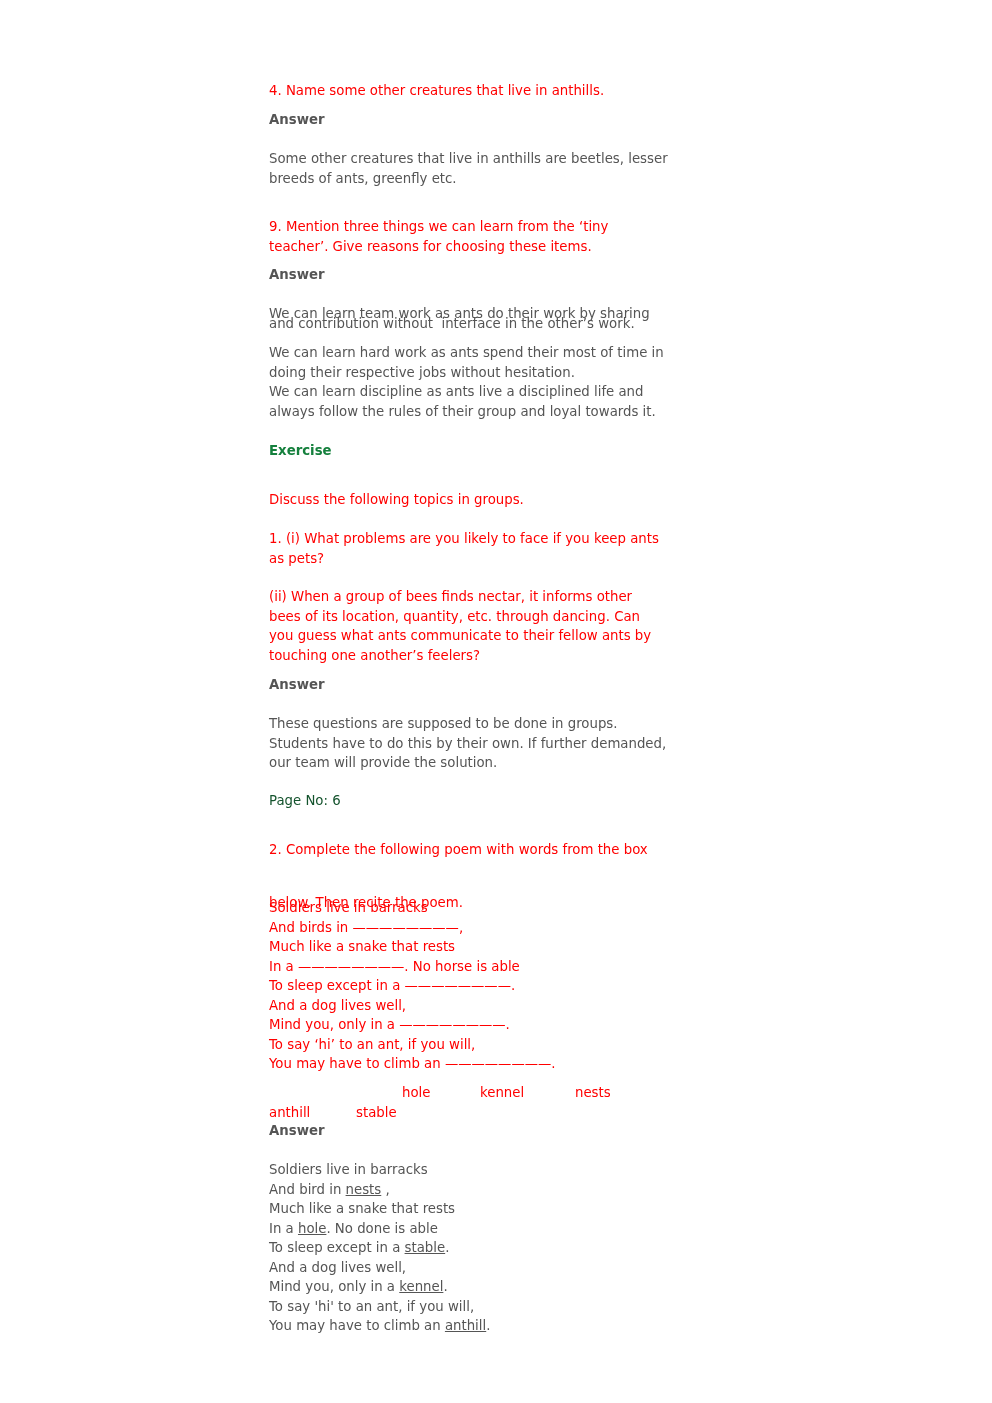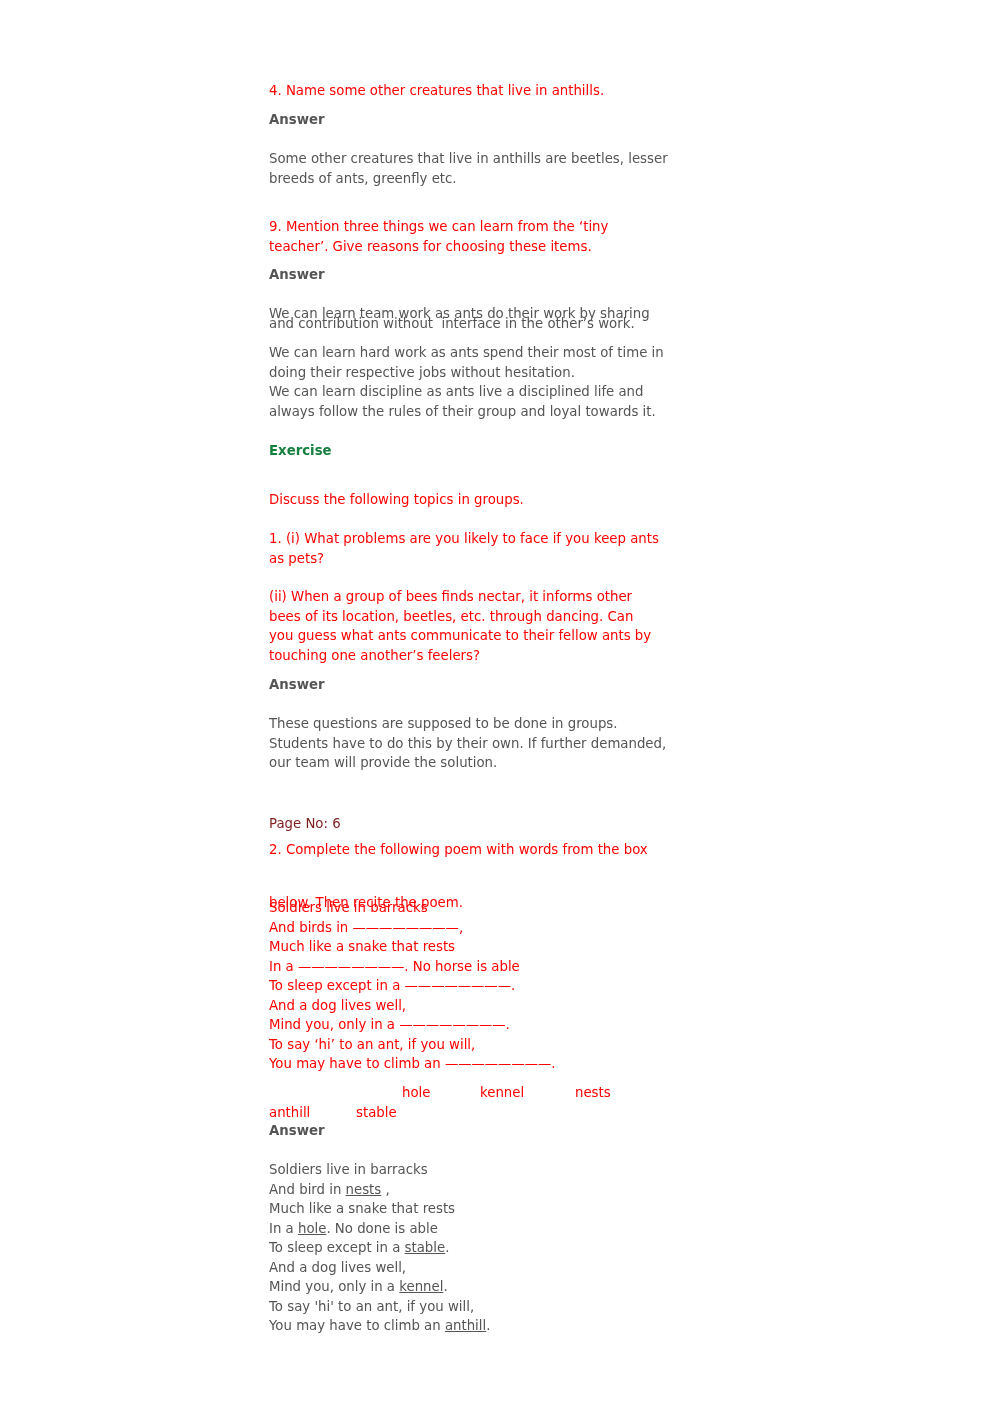--- a/index.html
+++ b/index.html
@@ -7,21 +7,21 @@
   .page {
     position: absolute; left: 269px; top: 71px; width: 430px;
     font-family: "DejaVu Sans", sans-serif; font-size: 13.3px; line-height: 19.5px;
     color: #555555;
   }
   .blk { position: absolute; left: 0; white-space: pre; }
   .q { color: #ff0000; margin-top: 10px; }
   .ans { color: #555555; font-weight: bold; }
   .body { color: #555555; }
   .ex { color: #15803d; font-weight: bold; }
-  .pg { color: #7f1d1d; margin-top: 23px; }
+  .pg { color: #14532d; }
   .u { text-decoration: underline; }
   .box span { position: absolute; color: #ff0000; }
 </style>
 </head>
 <body>
 
 <div class="page">
 
   <div class="blk q" style="top:0px">4. Name some other creatures that live in anthills.</div>
   <div class="blk ans" style="top:39px">Answer</div>
@@ -36,21 +36,21 @@
   <div class="blk body" style="top:272px">We can learn hard work as ants spend their most of time in</div>
   <div class="blk body" style="top:291.5px">doing their respective jobs without hesitation.</div>
   <div class="blk body" style="top:311px">We can learn discipline as ants live a disciplined life and</div>
   <div class="blk body" style="top:330.5px">always follow the rules of their group and loyal towards it.</div>
 
   <div class="blk ex" style="top:370px">Exercise</div>
   <div class="blk q" style="top:409px">Discuss the following topics in groups.</div>
   <div class="blk q" style="top:448px">1. (i) What problems are you likely to face if you keep ants</div>
   <div class="blk q" style="top:467.5px">as pets?</div>
   <div class="blk q" style="top:506px">(ii) When a group of bees finds nectar, it informs other</div>
-  <div class="blk q" style="top:525.5px">bees of its location, beetles, etc. through dancing. Can</div>
+  <div class="blk q" style="top:525.5px">bees of its location, quantity, etc. through dancing. Can</div>
   <div class="blk q" style="top:545px">you guess what ants communicate to their fellow ants by</div>
   <div class="blk q" style="top:564.5px">touching one another’s feelers?</div>
   <div class="blk ans" style="top:604px">Answer</div>
   <div class="blk body" style="top:643px">These questions are supposed to be done in groups.</div>
   <div class="blk body" style="top:662.5px">Students have to do this by their own. If further demanded,</div>
   <div class="blk body" style="top:682px">our team will provide the solution.</div>
 
   <div class="blk pg" style="top:720px">Page No: 6</div>
 
   <div class="blk q" style="top:759px">2. Complete the following poem with words from the box</div>

